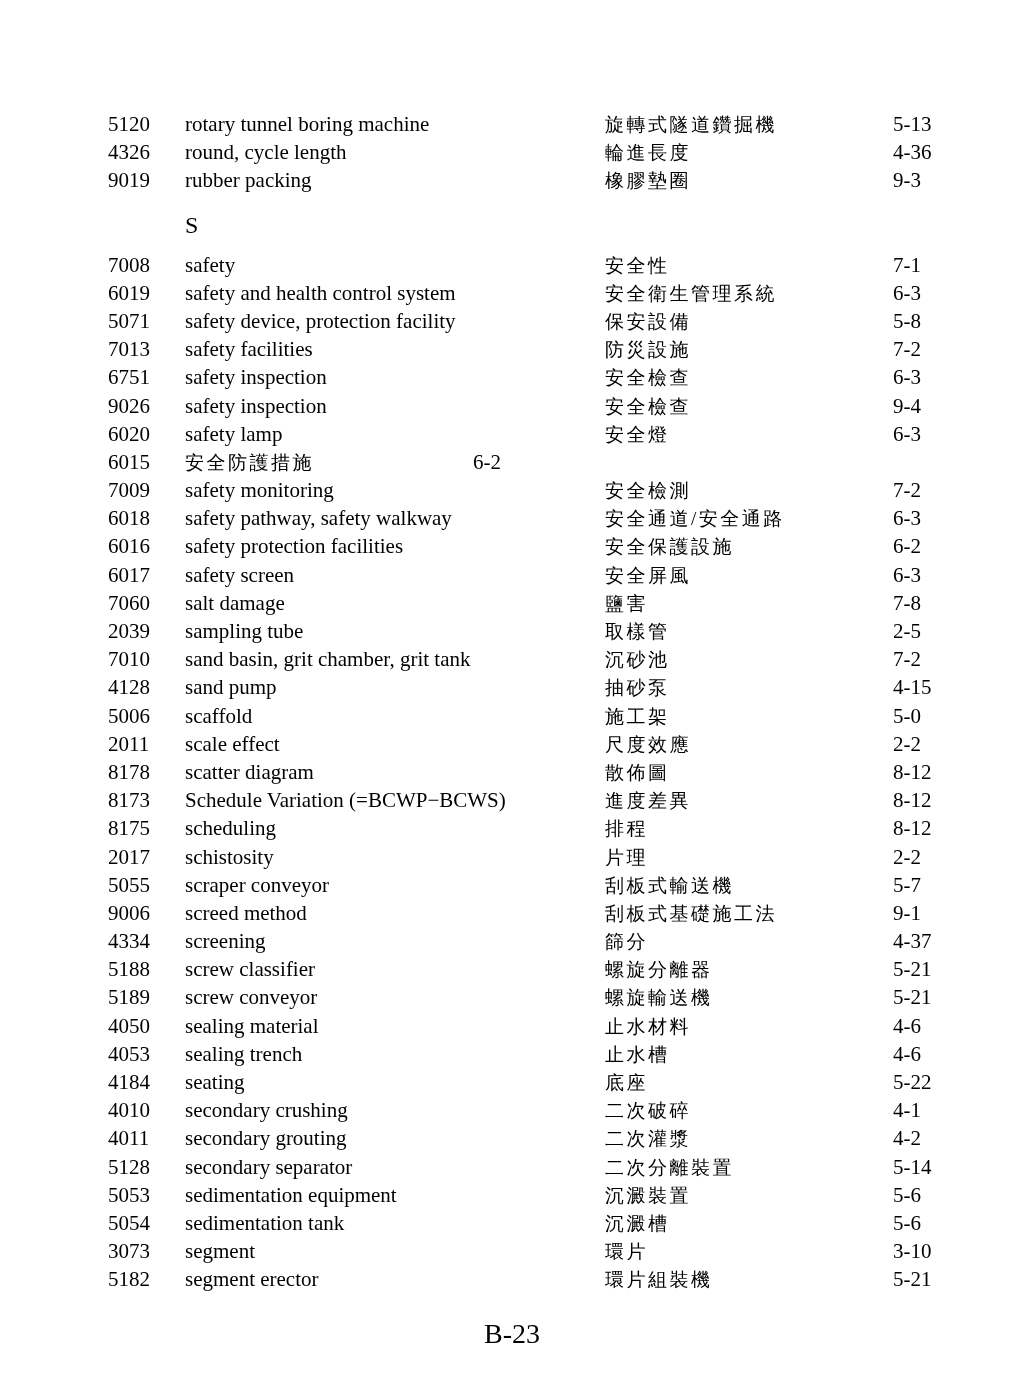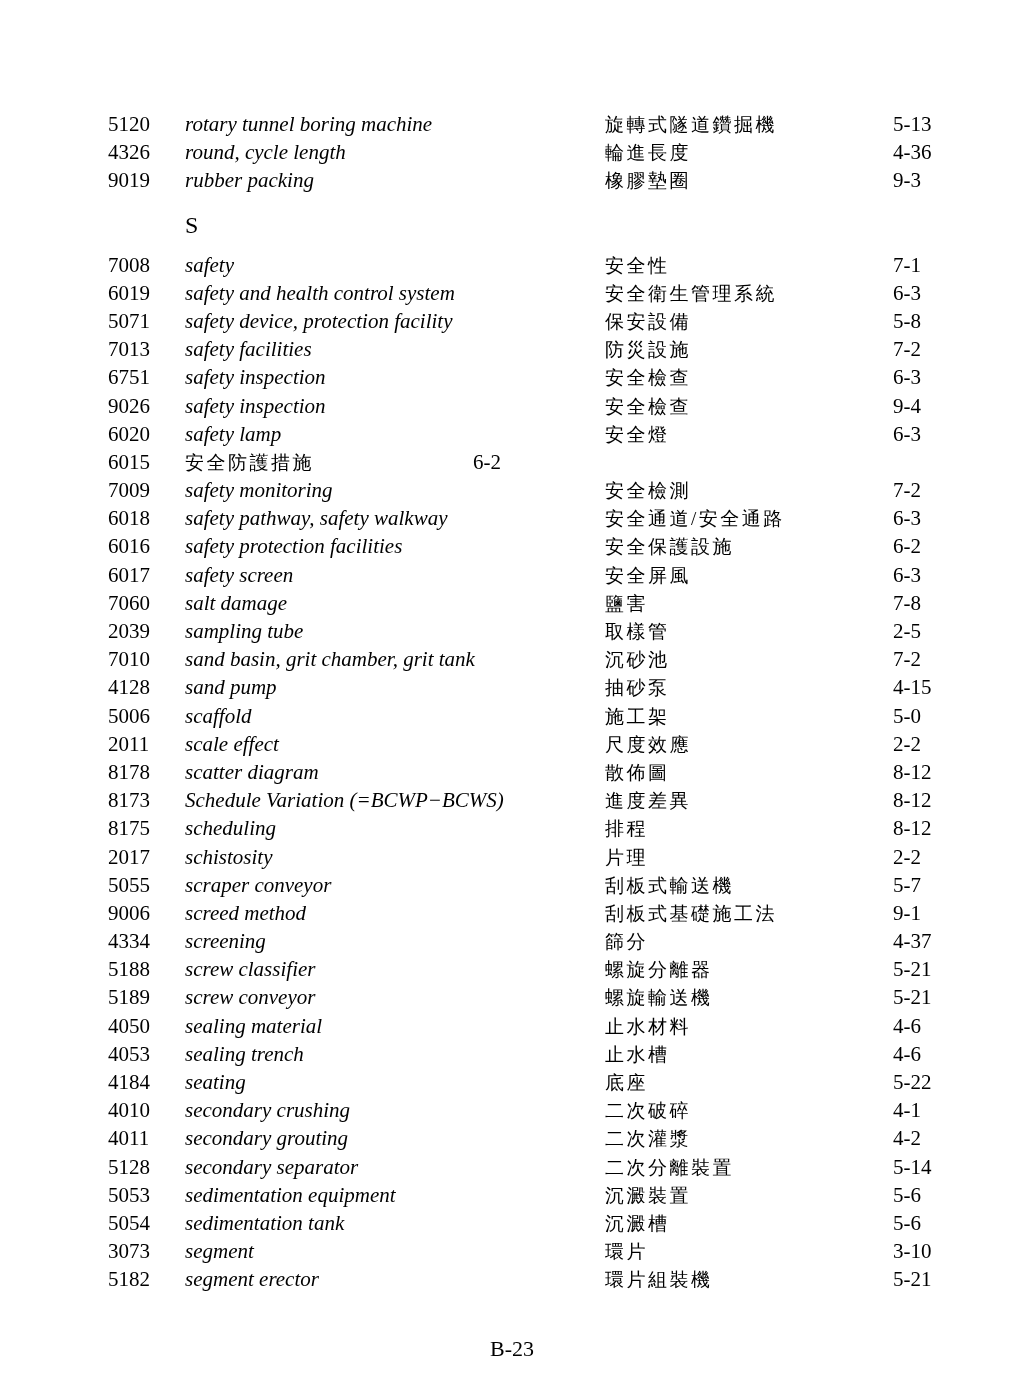--- a/index.html
+++ b/index.html
@@ -24,36 +24,36 @@
   }
   .row {
     display: flex;
     align-items: baseline;
     height: 28.2px;
     line-height: 28.2px;
     font-size: 21px;
     white-space: nowrap;
   }
   .cell-code  { width: 77px;  flex: 0 0 77px; }
-  .cell-en    { width: 420px; flex: 0 0 420px; overflow: visible; font-style: italic; }
+  .cell-en    { width: 420px; flex: 0 0 420px; overflow: visible; }
   .cell-zh    { width: 288px; flex: 0 0 288px; font-size: 19px; letter-spacing: 2.5px; }
   .cell-ref   { flex: 1 1 auto; }
   .section-header {
     font-size: 24px;
     line-height: 30px;
     height: 30px;
     margin: 15px 0 11px 77px;
   }
   .footer {
     position: absolute;
-    bottom: 38px;
+    bottom: 50px;
     left: 0;
     width: 100%;
     text-align: center;
-    font-size: 22px;
+    font-size: 28px;
   }
 </style>
 </head>
 <body>
 
 <div class="page">
   <div class="content" id="glossary-body">
       <div class="row">
         <span class="cell-code">5120</span>
         <span class="cell-en">rotary tunnel boring machine</span>

